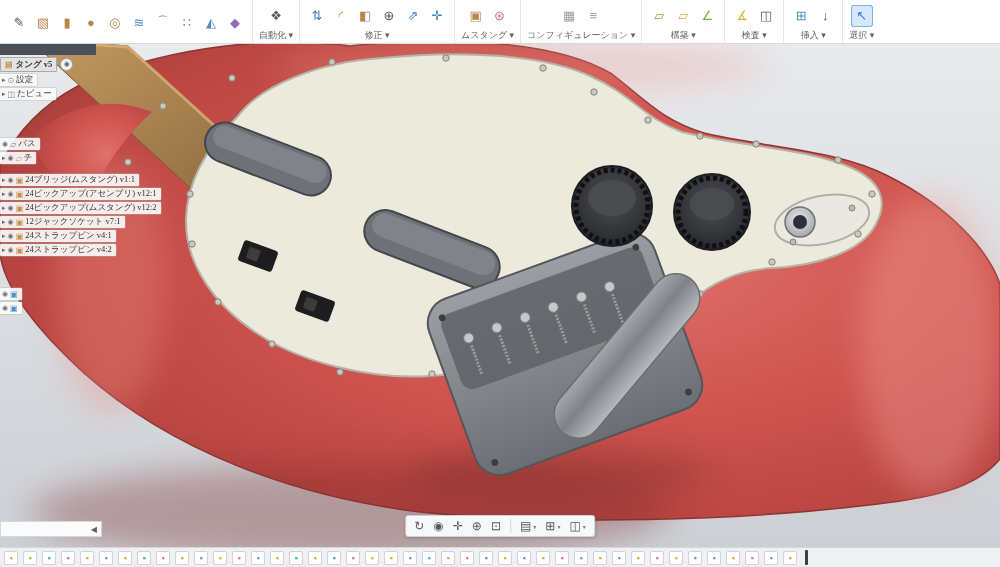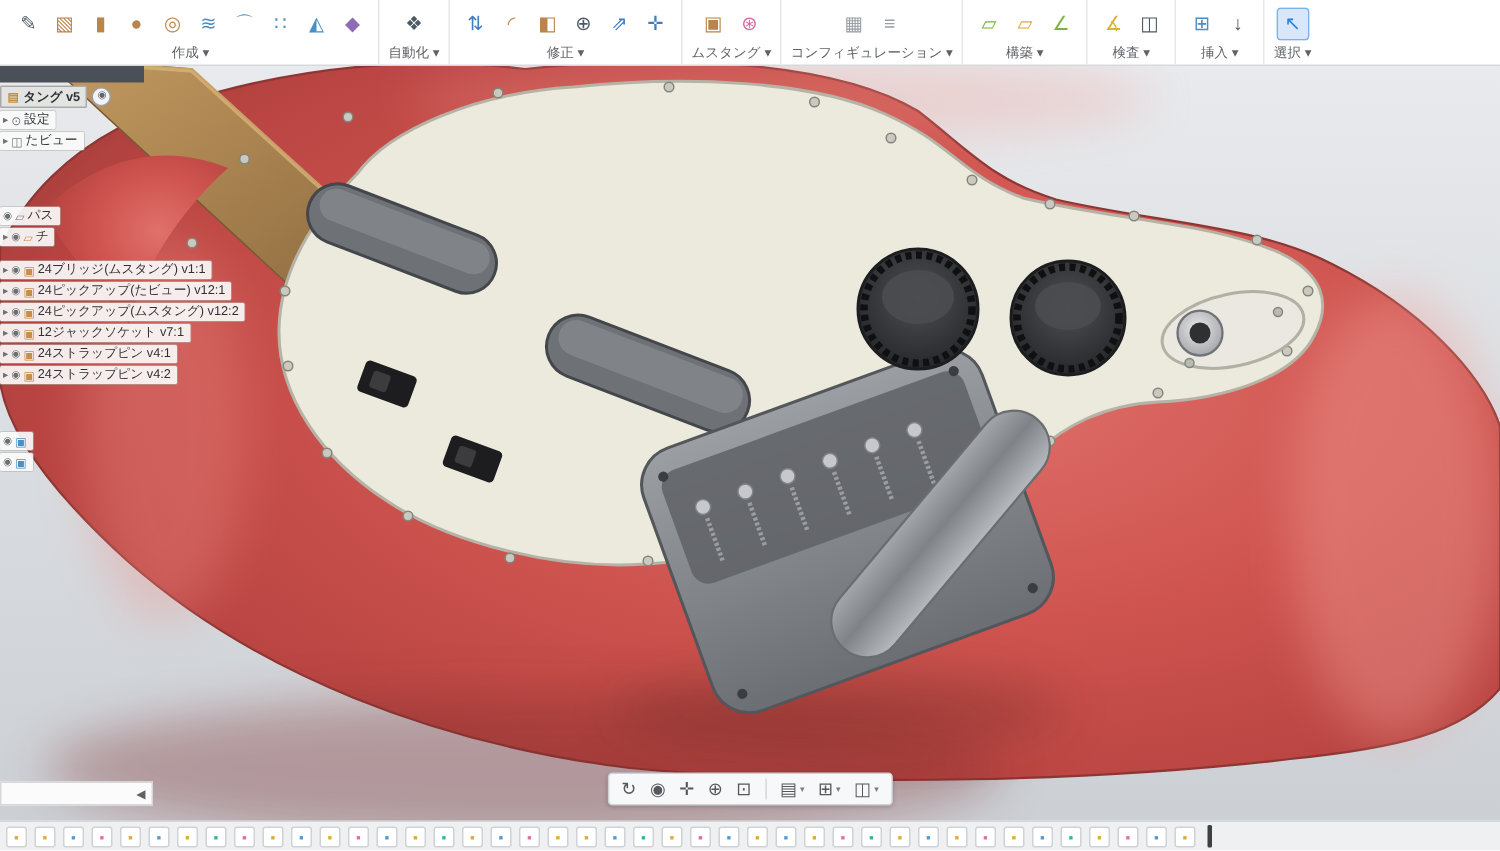--- a/index.html
+++ b/index.html
@@ -26,21 +26,21 @@
   .bdoc{background:#e3e4e2;border:1px solid #a9aaa8;padding:0 4px;height:13px;display:flex;align-items:center;gap:3px;font-weight:bold;border-radius:1px;}
   .bpin{width:11px;height:11px;border-radius:50%;background:#f2f3f4;border:1px solid #9aa0a6;font-size:7px;line-height:10px;text-align:center;color:#5f6368;cursor:pointer;}
   .bsection{display:flex;flex-direction:column;align-items:flex-start;}
   .bsection.s2{margin-top:36px;}
   .bsection.s3{margin-top:8px;}
   .bsection.s4{margin-top:30px;}
   .brow{display:flex;align-items:center;gap:2px;height:12px;background:rgba(250,250,248,0.92);border-radius:1px;padding:0 4px 0 2px;margin-bottom:2px;box-shadow:0 0 0 0.5px rgba(175,176,170,0.7);cursor:pointer;white-space:nowrap;}
   .bexp{font-size:7px;color:#6b7075;}
   .beye{font-size:7px;color:#6b7075;}
   .bicon{font-size:8px;}
-  .blabel{color:#2f3235;}
+  .blabel{color:#2f3235;font-family:Liberation Serif, serif;}
 
   
   .navbar{position:absolute;left:50%;bottom:10px;transform:translateX(-50%);display:flex;align-items:center;gap:9px;background:#f7f8f9;border:1px solid #cfd2d6;border-radius:3px;padding:3px 8px;box-shadow:0 1px 3px rgba(0,0,0,0.18);z-index:3;}
   .nitem{display:flex;align-items:center;gap:2px;font-size:12px;color:#55595e;cursor:pointer;}
   .narrow{font-size:6px;color:#7a7e83;}
   .nsep{width:1px;height:14px;background:#d5d8db;}
 
   
   .collapsebar{position:absolute;left:0;bottom:10px;width:96px;height:14px;background:#fbfbfc;border:1px solid #d5d7da;display:flex;justify-content:flex-end;align-items:center;padding-right:4px;font-size:8px;color:#5f6368;cursor:pointer;z-index:3;}
 
@@ -61,21 +61,20 @@
           <div class="ticon" style="color: rgb(185, 133, 76);">▧</div>
           <div class="ticon" style="color: rgb(185, 133, 76);">▮</div>
           <div class="ticon" style="color: rgb(185, 133, 76);">●</div>
           <div class="ticon" style="color: rgb(185, 133, 76);">◎</div>
           <div class="ticon" style="color: rgb(74, 144, 194);">≋</div>
           <div class="ticon" style="color: rgb(74, 144, 194);">⌒</div>
           <div class="ticon" style="color: rgb(74, 144, 194);">∷</div>
           <div class="ticon" style="color: rgb(74, 144, 194);">◭</div>
           <div class="ticon" style="color: rgb(142, 107, 181);">◆</div>
         </div>
-        <div class="tlabel">作成 ▾</div>
       </div>
       <div class="tgroup">
         <div class="ticons">
           <div class="ticon" style="color: rgb(78, 90, 99);">❖</div>
         </div>
         <div class="tlabel">自動化 ▾</div>
       </div>
       <div class="tgroup">
         <div class="ticons">
           <div class="ticon" style="color: rgb(63, 127, 191);">⇅</div>
@@ -336,21 +335,21 @@
           <div class="brow">
             <span class="bexp">▸</span>
             <span class="beye">◉</span>
             <span class="bicon" style="color: rgb(197, 143, 74);">▣</span>
             <span class="blabel">24ブリッジ(ムスタング) v1:1</span>
           </div>
           <div class="brow">
             <span class="bexp">▸</span>
             <span class="beye">◉</span>
             <span class="bicon" style="color: rgb(197, 143, 74);">▣</span>
-            <span class="blabel">24ピックアップ(たビュー) v12:1</span>
+            <span class="blabel">24ピックアップ(アセンブリ) v12:1</span>
           </div>
           <div class="brow">
             <span class="bexp">▸</span>
             <span class="beye">◉</span>
             <span class="bicon" style="color: rgb(197, 143, 74);">▣</span>
             <span class="blabel">24ピックアップ(ムスタング) v12:2</span>
           </div>
           <div class="brow">
             <span class="bexp">▸</span>
             <span class="beye">◉</span>

